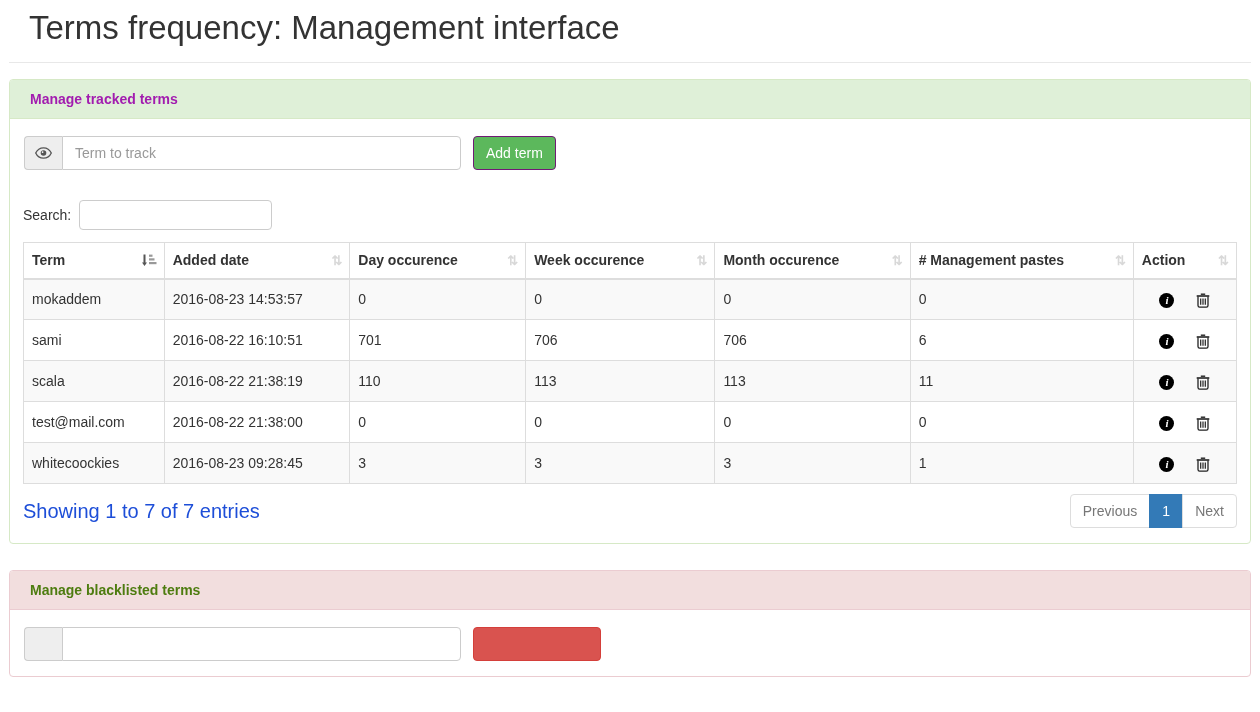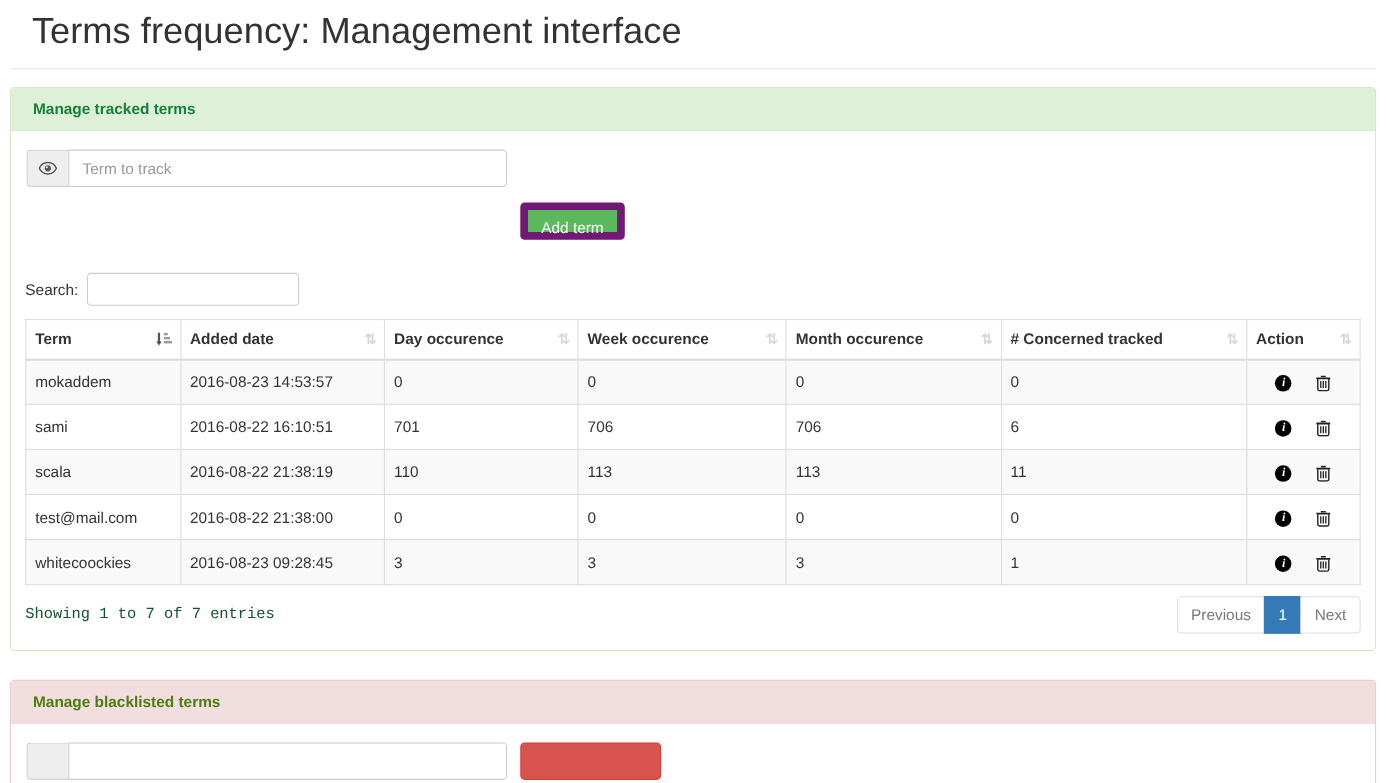--- a/index.html
+++ b/index.html
@@ -23,40 +23,40 @@
     border: 0; border-top: 1px solid #e8e8e8; margin-top: 15px;
   }
   
   .panel { border-radius: 4px; margin-top: 16px; border:1px solid; }
   .panel-success { border-color:#d6e9c6; }
   .panel-danger  { border-color:#ebccd1; }
   .panel-heading {
     padding: 10px 20px; font-weight: bold; font-size: 14px;
     border-bottom: 1px solid; border-radius: 3px 3px 0 0; line-height: 18px;
   }
-  .panel-success .panel-heading { background:#dff0d8; color:#15803d; border-color:#d6e9c6; }
+  .panel-success .panel-heading { background:#dff0d8; color:#a21caf; border-color:#d6e9c6; }
   .panel-danger  .panel-heading { background:#f2dede; color:#4d7c0f; border-color:#ebccd1; }
   .panel-body { padding: 15px 13px; }
   
   .input-group-row { display:flex; align-items:flex-start; margin: 2px 0 0 1px; }
   .input-group { display:flex; }
   .input-group-addon {
     width: 38px; height: 34px; background:#eee; border:1px solid #ccc;
     border-right: 0; border-radius: 4px 0 0 4px;
     display:flex; align-items:center; justify-content:center; color:#555;
   }
   .term-input {
     width: 399px; height: 34px; border:1px solid #ccc; border-radius: 0 4px 4px 0;
     padding: 6px 12px; font-size:14px; color:#555; outline:none;
     font-family: "Liberation Sans", sans-serif;
   }
   .term-input::placeholder { color:#999; opacity:1; }
   .btn { border-radius:4px; font-size:14px; padding:6px 12px; height:34px;
     cursor:pointer; font-family:"Liberation Sans", sans-serif; line-height:20px; }
-  .btn-success { background:#5cb85c; border:7px solid #701a75; color:#fff; margin-left:12px;margin-top:48px; }
+  .btn-success { background:#5cb85c; border:1px solid #701a75; color:#fff; margin-left:12px; }
   .btn-danger  { background:#d9534f; border:1px solid #d43f3a; color:#fff; margin-left:12px; width:128px; }
   
   .table-controls { display:flex; justify-content:space-between; align-items:center; margin-top:30px; }
   .length-control { display:flex; align-items:center; color:#333; }
   .select-wrap { position:relative; margin:0 7px; }
   .length-select {
     width:56px; height:29px; border:1px solid #ccc; border-radius:3px;
     background:#fff; font-size:13px; color:#333; padding:0 18px 0 12px;
     -webkit-appearance:none; appearance:none; outline:none;
     font-family:"Liberation Sans", sans-serif;
@@ -98,21 +98,21 @@
   .action-icons { display:inline-flex; align-items:center; gap:22px; }
   .info-icon {
     display:inline-flex; width:15px; height:15px; border-radius:50%;
     background:#000; color:#fff; align-items:center; justify-content:center;
     font-family:"Liberation Serif", serif; font-style:italic; font-weight:bold;
     font-size:11px; cursor:pointer; line-height:1;
   }
   .trash-btn { display:inline-flex; cursor:pointer; }
   
   .table-footer { display:flex; justify-content:space-between; align-items:center; margin-top:10px; }
-  .showing-text { font-size:14px; color:#14532d;font-family:Liberation Mono, monospace; }
+  .showing-text { font-size:20px; color:#1d4ed8; }
   .pagination { display:flex; }
   .page-item {
     border:1px solid #ddd; background:#fff; color:#777; padding:6px 12px;
     font-size:14px; line-height:20px; cursor:pointer; margin-left:-1px;
   }
   .page-item.first { border-radius:4px 0 0 4px; margin-left:0; }
   .page-item.last  { border-radius:0 4px 4px 0; }
   .page-item.active { background:#337ab7; border-color:#337ab7; color:#fff; text-align:center; min-width:34px; }
   svg { display:block; }
 </style>
@@ -183,21 +183,21 @@
             </th>
             <th>
               <span>Week occurence</span>
               <span class="sort-icon sort-inactive">⇅</span>
             </th>
             <th>
               <span>Month occurence</span>
               <span class="sort-icon sort-inactive">⇅</span>
             </th>
             <th>
-              <span># Concerned tracked</span>
+              <span># Management pastes</span>
               <span class="sort-icon sort-inactive">⇅</span>
             </th>
             <th>
               <span>Action</span>
               <span class="sort-icon sort-inactive">⇅</span>
             </th>
           </tr>
         </thead>
         <tbody>
 

